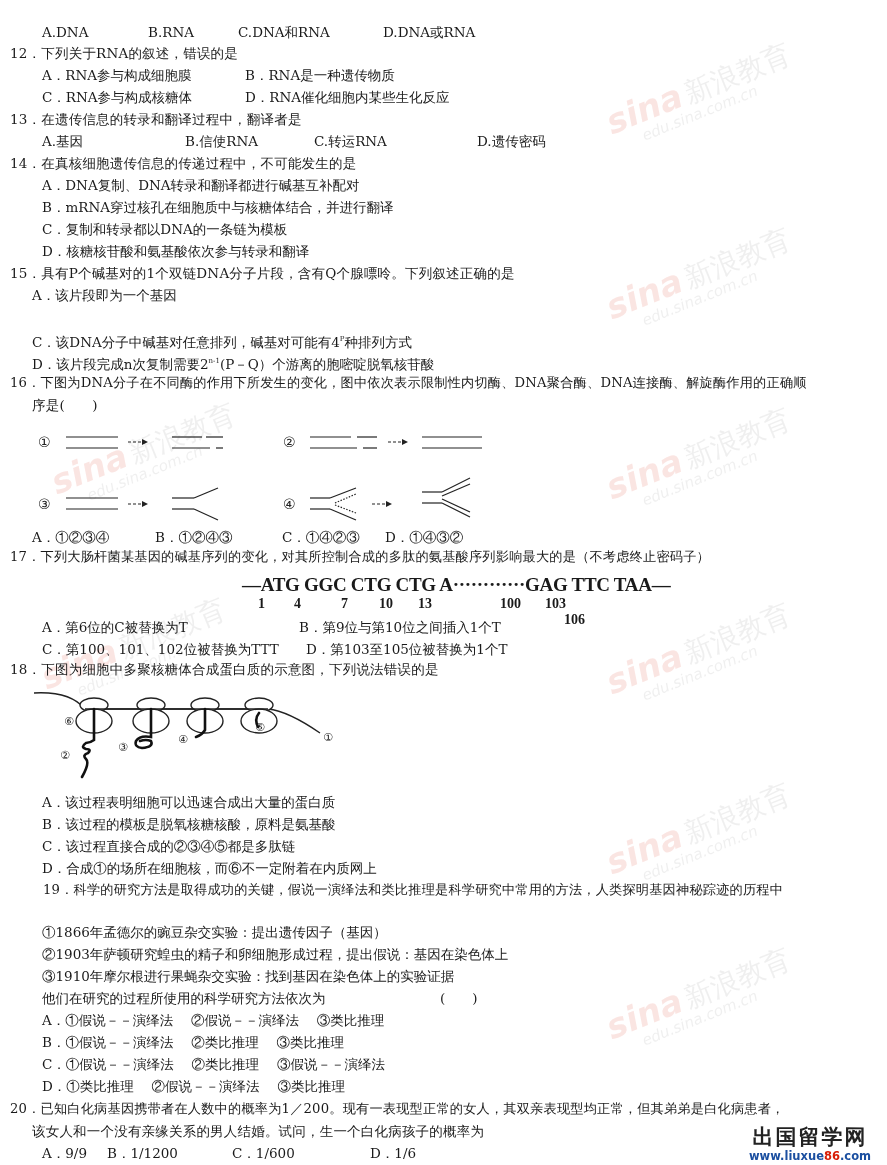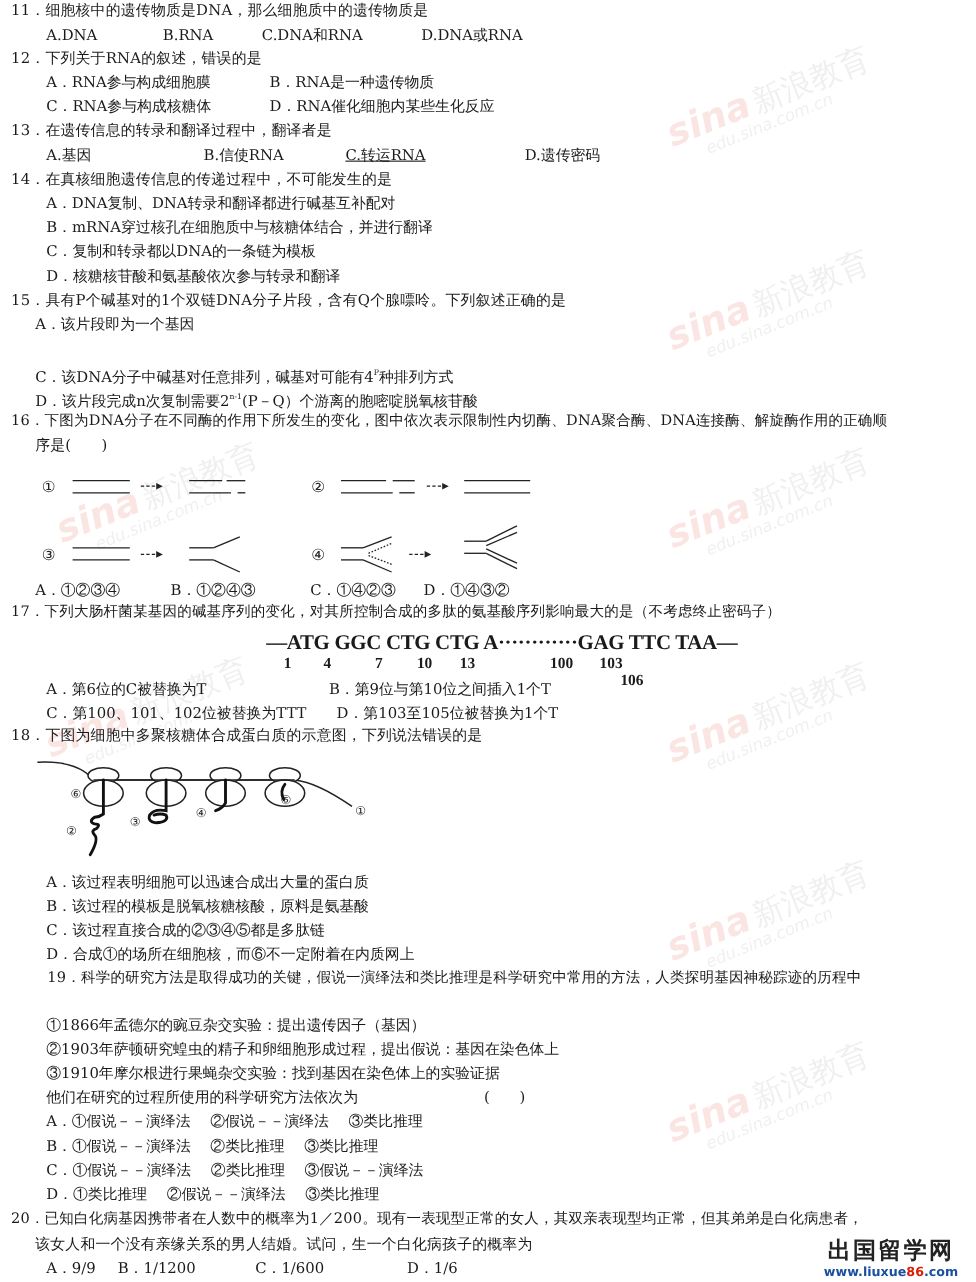--- a/index.html
+++ b/index.html
@@ -28,36 +28,35 @@
 
   <div class="wm" style="left:600px;top:105px;"><span class="s">sina</span><span class="c">新浪教育</span><span class="u">edu.sina.com.cn</span></div>
   <div class="wm" style="left:600px;top:290px;"><span class="s">sina</span><span class="c">新浪教育</span><span class="u">edu.sina.com.cn</span></div>
   <div class="wm" style="left:45px;top:465px;"><span class="s">sina</span><span class="c">新浪教育</span><span class="u">edu.sina.com.cn</span></div>
   <div class="wm" style="left:600px;top:470px;"><span class="s">sina</span><span class="c">新浪教育</span><span class="u">edu.sina.com.cn</span></div>
   <div class="wm" style="left:35px;top:660px;"><span class="s">sina</span><span class="c">新浪教育</span><span class="u">edu.sina.com.cn</span></div>
   <div class="wm" style="left:600px;top:665px;"><span class="s">sina</span><span class="c">新浪教育</span><span class="u">edu.sina.com.cn</span></div>
   <div class="wm" style="left:600px;top:845px;"><span class="s">sina</span><span class="c">新浪教育</span><span class="u">edu.sina.com.cn</span></div>
   <div class="wm" style="left:600px;top:1010px;"><span class="s">sina</span><span class="c">新浪教育</span><span class="u">edu.sina.com.cn</span></div>
 
-  <div class="line" style="left:10px;top:0px;">11．细胞核中的遗传物质是DNA，那么细胞质中的遗传物质是</div>
   <div class="opt" style="left:42px;top:22px;">A.DNA</div>
   <div class="opt" style="left:148px;top:22px;">B.RNA</div>
   <div class="opt" style="left:238px;top:22px;">C.DNA和RNA</div>
   <div class="opt" style="left:383px;top:22px;">D.DNA或RNA</div>
 
   <div class="line" style="left:10px;top:43px;">12．下列关于RNA的叙述，错误的是</div>
   <div class="opt" style="left:42px;top:65px;">A．RNA参与构成细胞膜</div>
   <div class="opt" style="left:245px;top:65px;">B．RNA是一种遗传物质</div>
   <div class="opt" style="left:42px;top:87px;">C．RNA参与构成核糖体</div>
   <div class="opt" style="left:245px;top:87px;text-align:center;">D．RNA催化细胞内某些生化反应</div>
 
   <div class="line" style="left:10px;top:109px;">13．在遗传信息的转录和翻译过程中，翻译者是</div>
   <div class="opt" style="left:42px;top:131px;">A.基因</div>
   <div class="opt" style="left:185px;top:131px;">B.信使RNA</div>
-  <div class="opt" style="left:314px;top:131px;text-decoration:underline;">C.转运RNA</div>
+  <div class="opt" style="left:314px;top:131px;">C.转运RNA</div>
   <div class="opt" style="left:477px;top:131px;">D.遗传密码</div>
 
   <div class="line" style="left:10px;top:153px;">14．在真核细胞遗传信息的传递过程中，不可能发生的是</div>
   <div class="opt" style="left:42px;top:175px;">A．DNA复制、DNA转录和翻译都进行碱基互补配对</div>
   <div class="opt" style="left:42px;top:197px;">B．mRNA穿过核孔在细胞质中与核糖体结合，并进行翻译</div>
   <div class="opt" style="left:42px;top:219px;">C．复制和转录都以DNA的一条链为模板</div>
   <div class="opt" style="left:42px;top:241px;">D．核糖核苷酸和氨基酸依次参与转录和翻译</div>
 
   <div class="line" style="left:10px;top:263px;">15．具有P个碱基对的1个双链DNA分子片段，含有Q个腺嘌呤。下列叙述正确的是</div>
   <div class="opt" style="left:32px;top:285px;">A．该片段即为一个基因</div>

